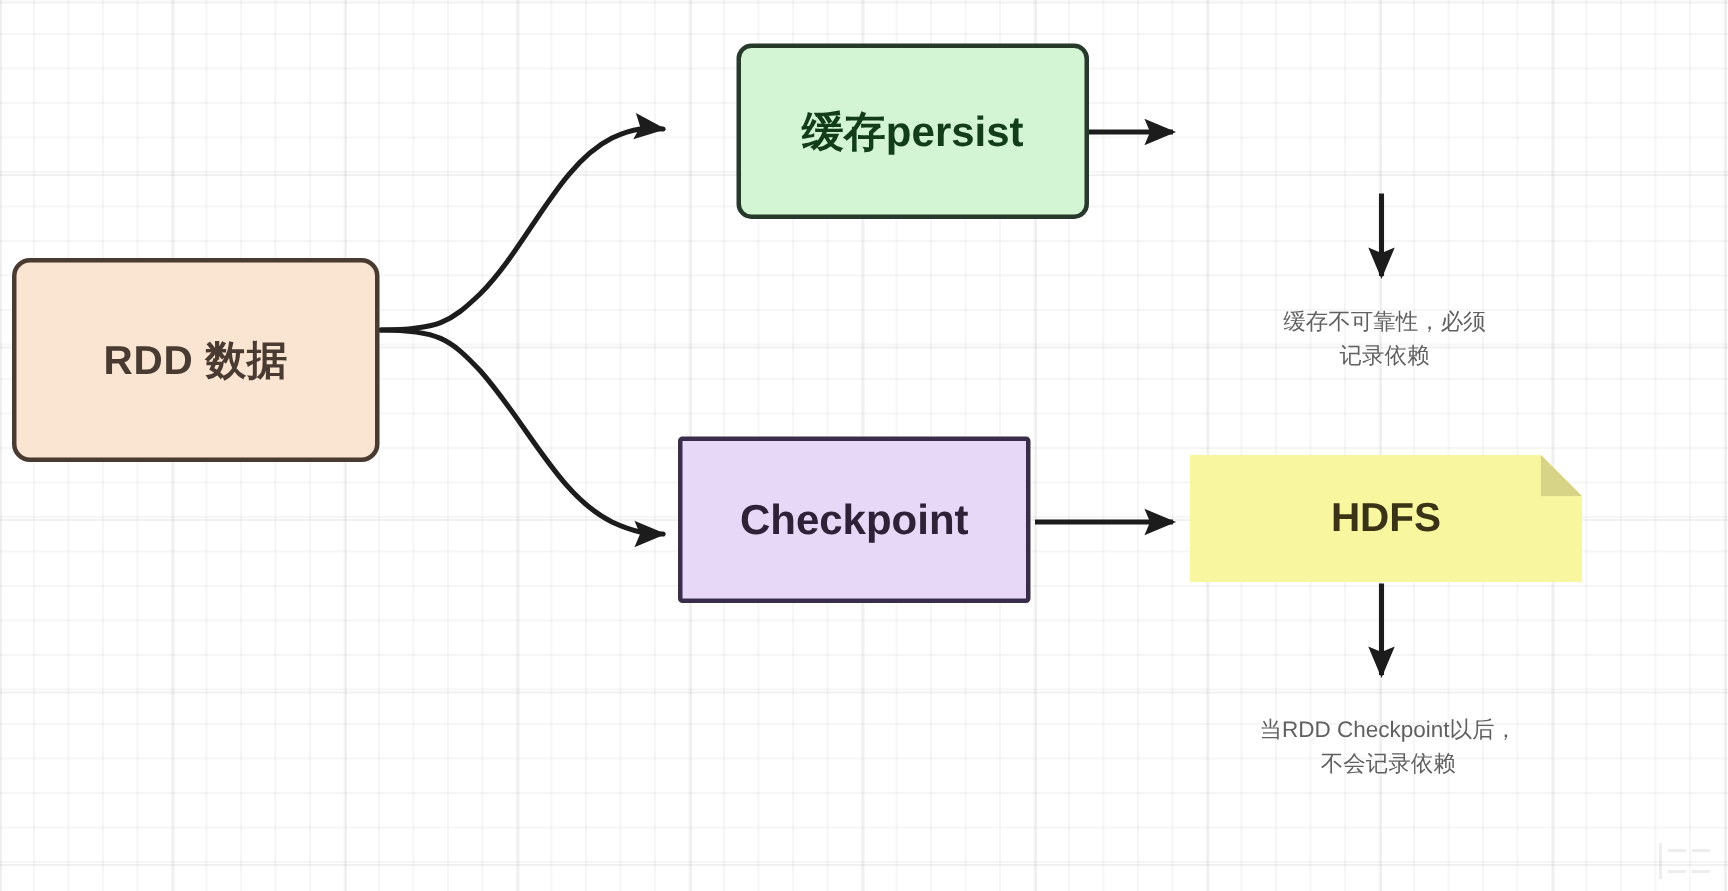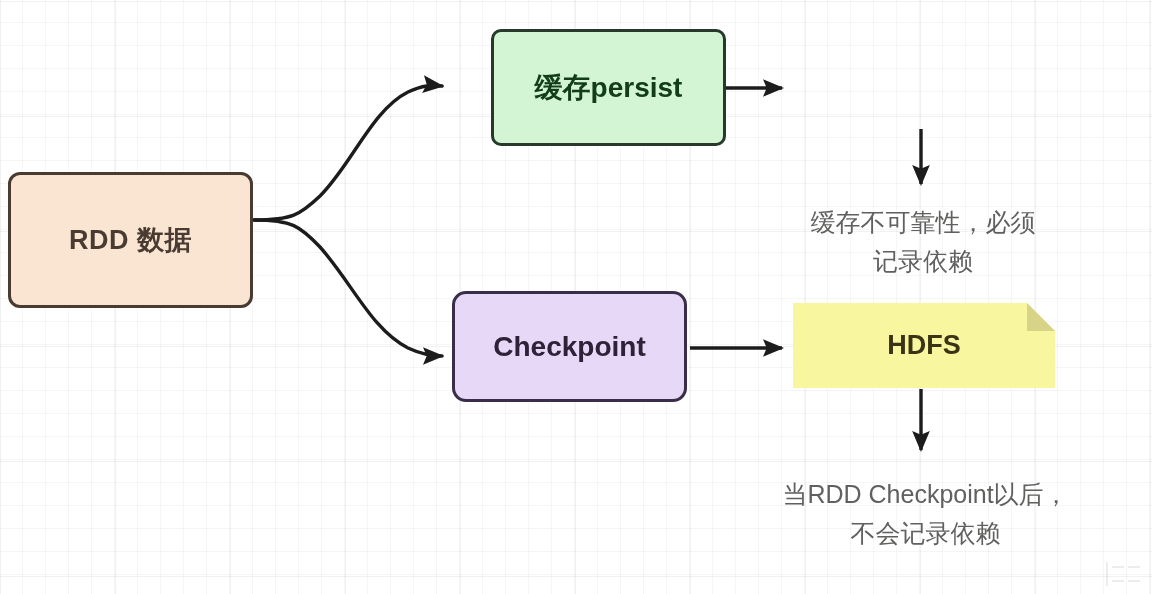--- a/index.html
+++ b/index.html
@@ -77,21 +77,21 @@
   }
 
   
   .node-checkpoint {
     left: 452px;
     top: 291px;
     width: 235px;
     height: 111px;
     background: #e7d8f8;
     border: 3px solid #3a2d4a;
-    border-radius: 14px;
+    border-radius: 3px;
     color: #2e2138;
     font-size: 28px;
     font-weight: bold;
   }
 
   
   .note {
     position: absolute;
     box-sizing: border-box;
     display: flex;
@@ -133,21 +133,21 @@
     top: 303px;
     width: 262px;
     height: 85px;
   }
 
   
   .caption {
     position: absolute;
     text-align: center;
     color: #60605f;
-    font-size: 25px;
+    font-size: 15px;
     line-height: 1.55;
     white-space: pre-line;
   }
   .caption-cache {
     left: 768px;
     top: 203px;
     width: 310px;
   }
   .caption-checkpoint {
     left: 753px;

